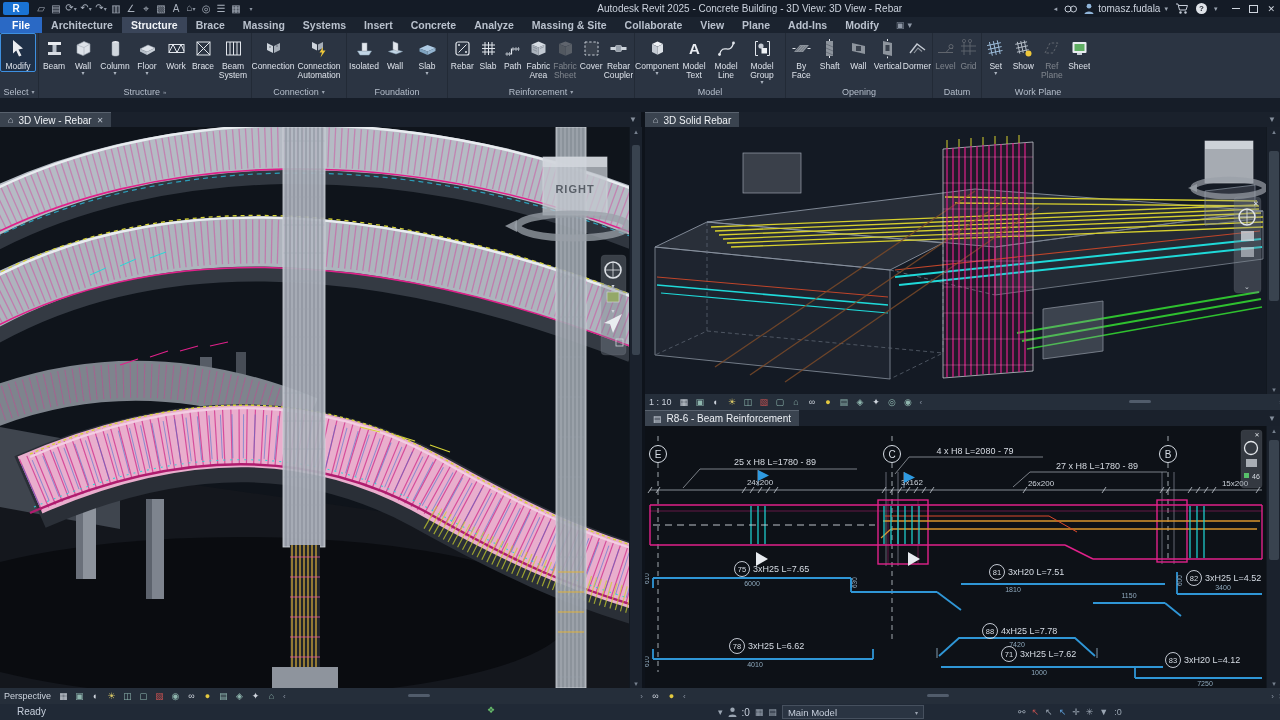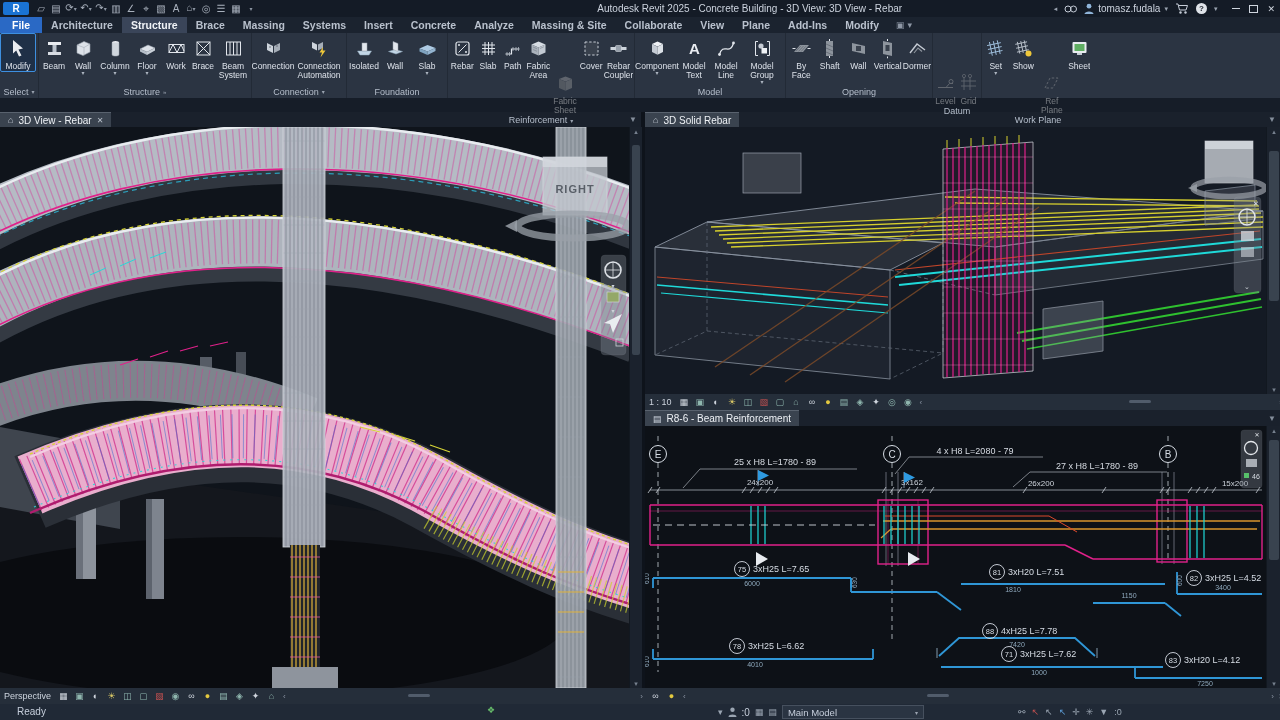--- a/index.html
+++ b/index.html
@@ -28,21 +28,21 @@
   
   .ribbon{position:absolute;left:0;top:33px;width:1280px;height:65px;background:#2b3442;display:flex;z-index:38;}
   .rpanel{display:flex;flex-direction:column;border-right:1px solid #222a36;}
   .rbtns{flex:1;display:flex;align-items:flex-start;padding:1px 1px 0 1px;}
   .plabel{height:13px;font-size:9px;color:#b6bfcc;display:flex;align-items:center;justify-content:center;gap:3px;}
   .plabel .pcaret{font-size:6px;color:#9aa3b0;}
   .rbtn{width:30px;display:flex;flex-direction:column;align-items:center;font-size:8.5px;color:#dde2ea;text-align:center;line-height:1.08;padding-top:1px;}
   .rbtn .ricon{width:24px;height:27px;display:flex;align-items:center;justify-content:center;}
   .rbtn .blabel{max-height:19px;overflow:hidden;}
   .rbtn .bcaret{font-size:6px;color:#aeb6c2;line-height:4px;}
-  .rbtn.disabled{opacity:.45;filter:grayscale(.8);margin-top:35px;}
+  .rbtn.disabled{opacity:.45;filter:grayscale(.8);}
   .rbtn.sel{outline:1px solid #3d8fe0;background:#1f3047;border-radius:1px;}
   
   .gapstrip{position:absolute;left:0;top:98px;width:1280px;height:14px;background:#161d28;}
   .vtabbar{position:absolute;height:15px;background:#1a212c;display:flex;align-items:stretch;font-size:10px;color:#cdd4de;z-index:30;}
   .vtab{background:#3a434f;color:#eef1f5;display:flex;gap:5px;align-items:center;padding:0 8px;border-top:1px solid #59626e;white-space:nowrap;}
   .vtab .ticon{font-size:9px;color:#cfd6df;}
   .vtab .tclose{font-size:8px;color:#b9c1cb;}
   .vtab-more{margin-left:auto;color:#848e9b;font-size:8px;display:flex;align-items:center;padding-right:4px;}
   .canvas-svg{position:absolute;display:block;}
   .divider-v{position:absolute;left:641px;top:112px;width:4px;height:592px;background:#0e131b;}

